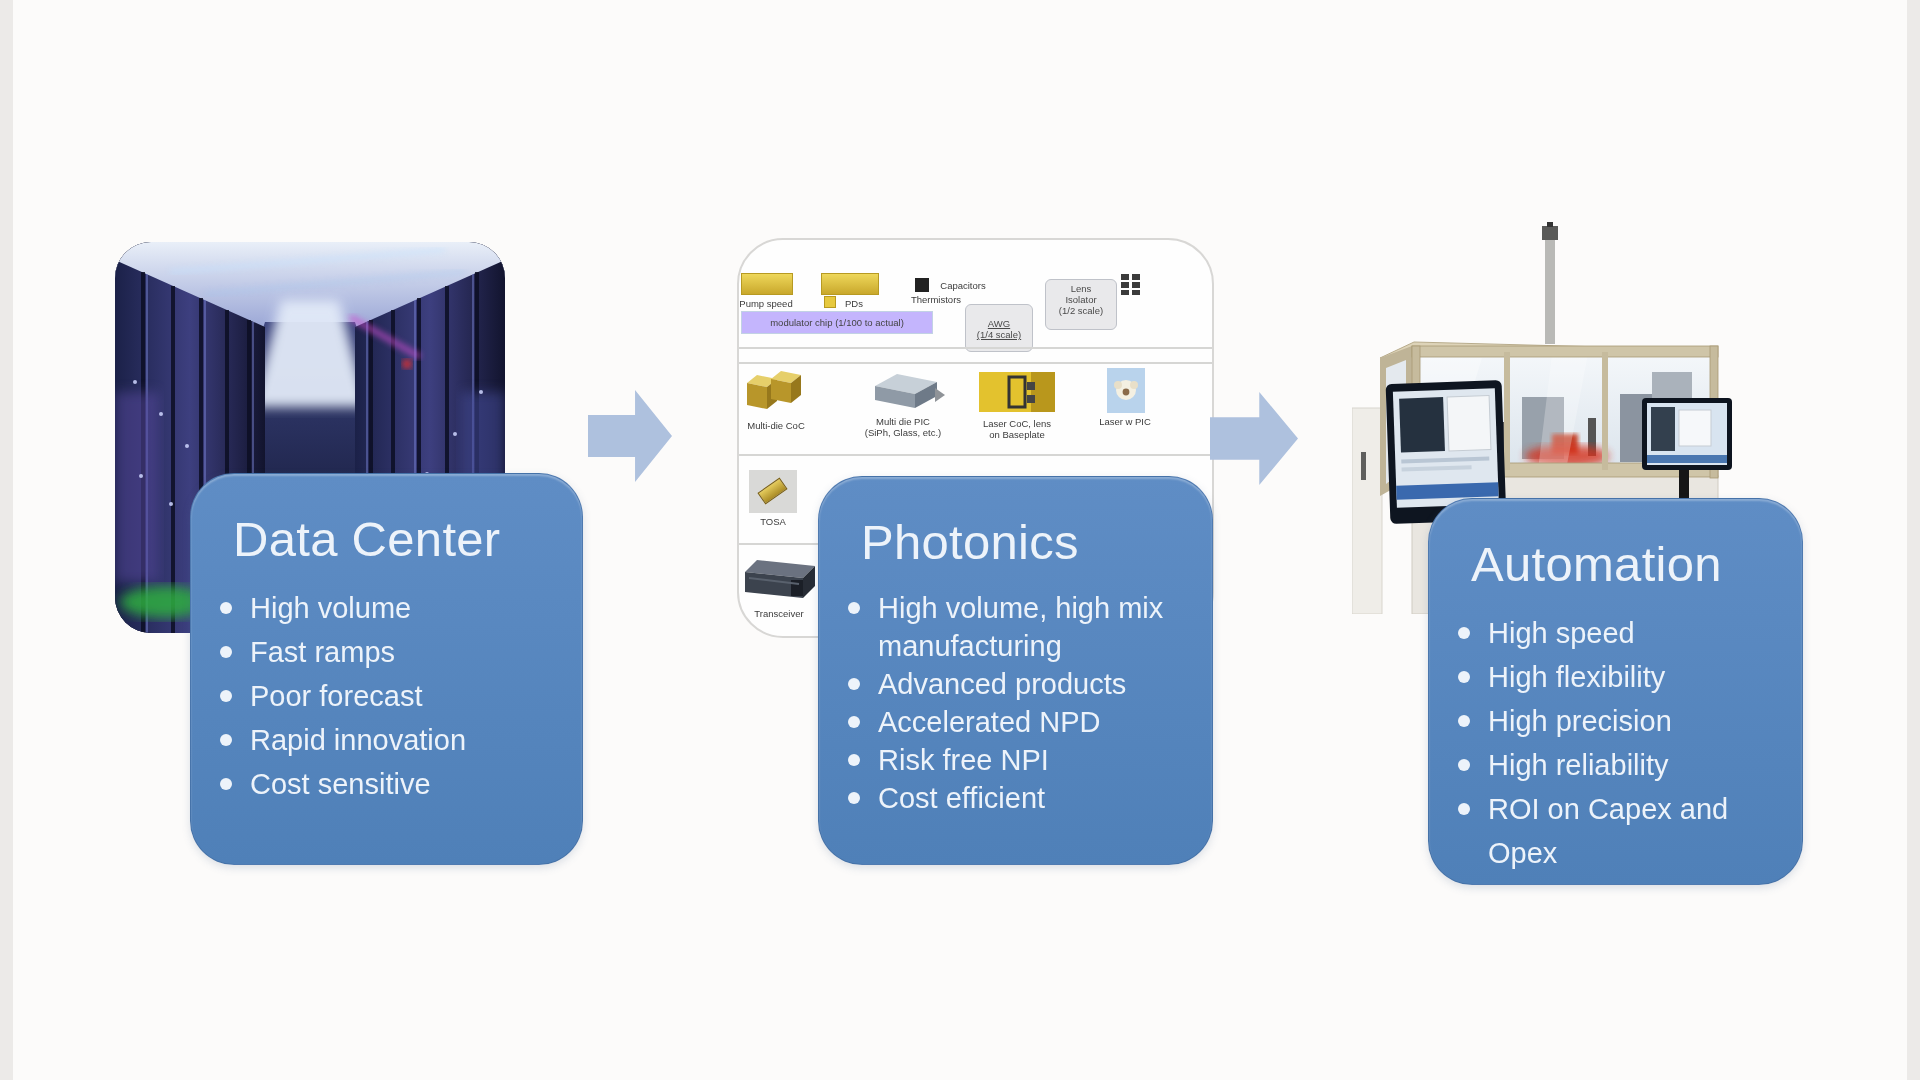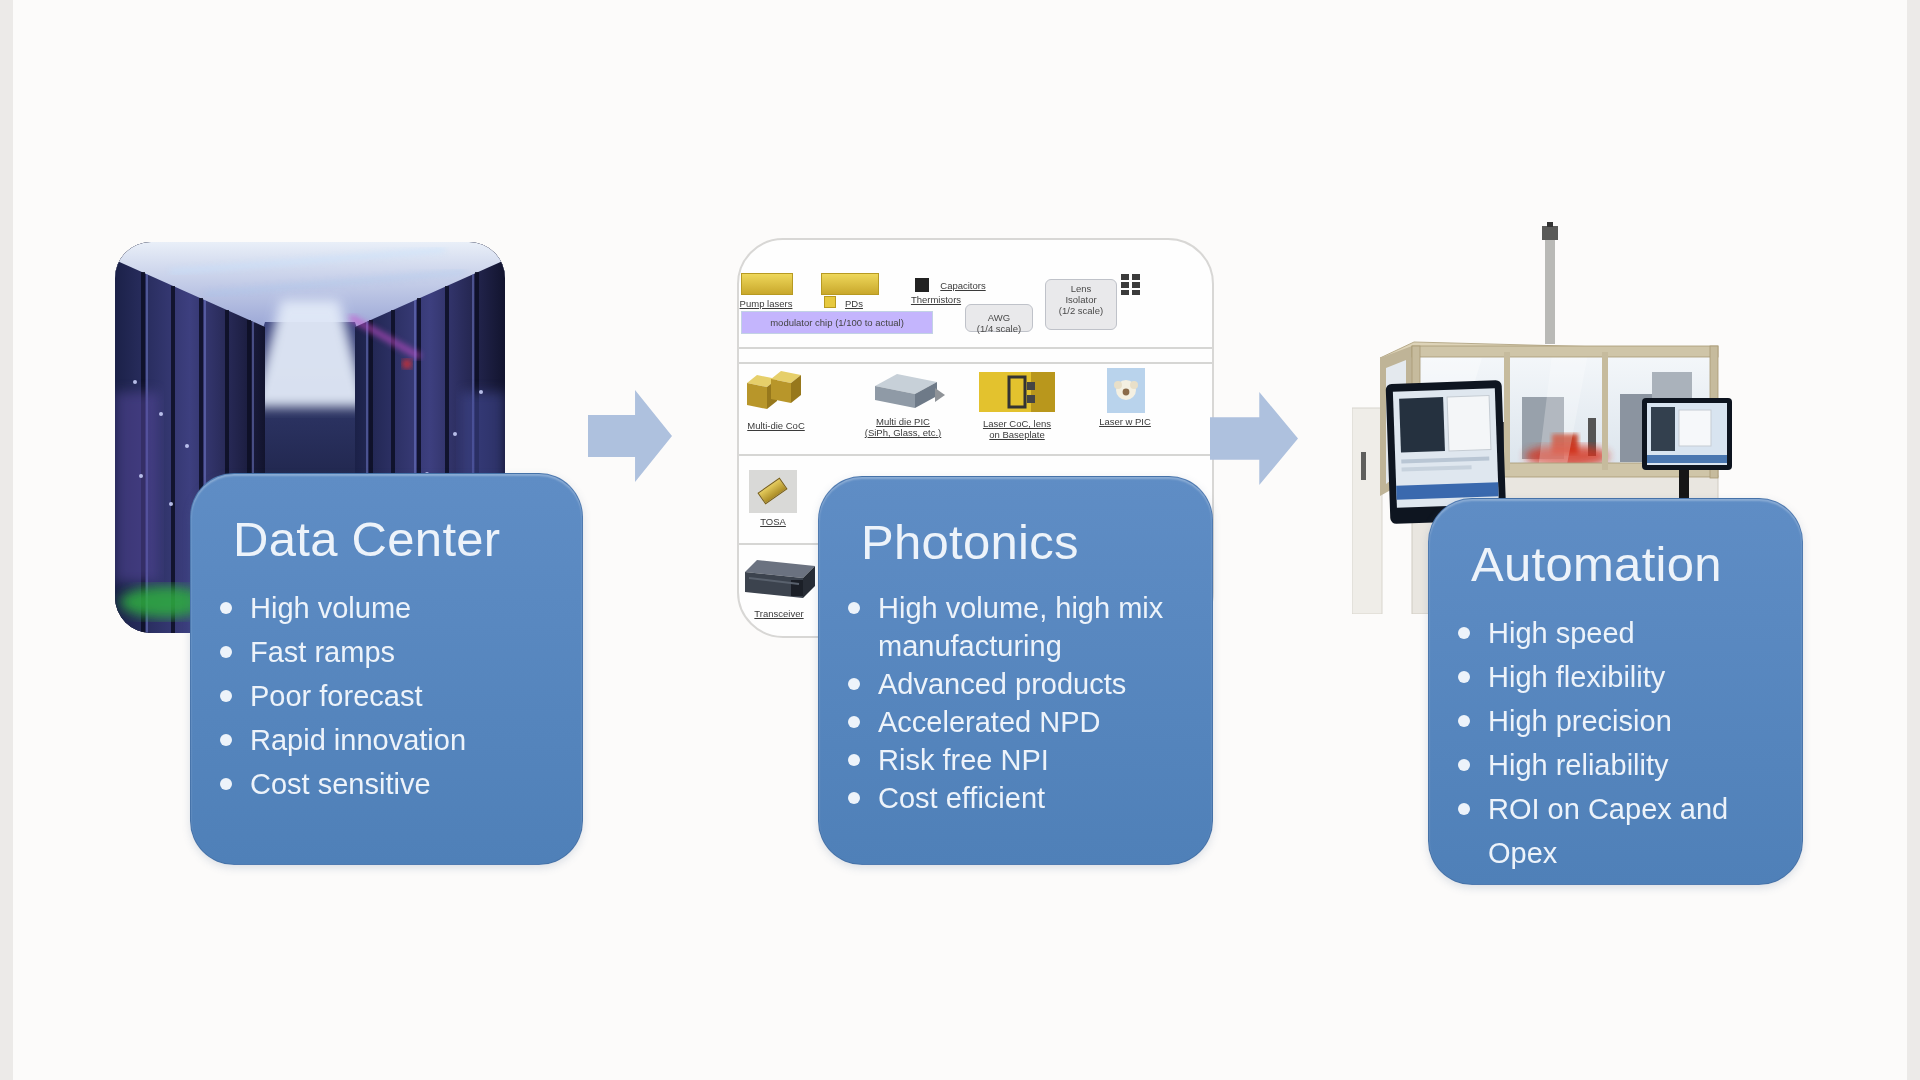--- a/index.html
+++ b/index.html
@@ -32,30 +32,30 @@
   #arrow-2{left:1210px;top:390px;width:88px;height:97px;}
 
   
   .photo{position:absolute;z-index:1;left:115px;top:242px;width:390px;height:391px;
          border-radius:36px;overflow:hidden;background:#171c3a;}
 
   
   .panel{position:absolute;z-index:1;left:737px;top:238px;width:477px;height:400px;
          background:#fefefe;border:2px solid #d8d7d5;border-radius:46px;box-sizing:border-box;}
   .panel *{position:absolute;box-sizing:border-box;}
-  .plbl{font-size:9.5px;line-height:11px;color:#3b3b3b;text-align:center;white-space:nowrap;text-decoration:underline;}
+  .plbl{font-size:9.5px;line-height:11px;color:#3b3b3b;text-align:center;white-space:nowrap;}
   .plbl.wrap{white-space:normal;}
   .ybar{height:22px;background:linear-gradient(#eed75a,#c9a82c);border:1px solid #b79a22;}
   #ybar-1{left:2px;top:33px;width:52px;}
   #ybar-2{left:82px;top:33px;width:58px;}
   .ysq{left:85px;top:56px;width:12px;height:12px;background:#e7c93f;border:1px solid #b89a20;}
   .bsq{left:176px;top:38px;width:14px;height:14px;background:#222;}
   .gbox{background:#e9e9eb;border:1px solid #bfc2c9;border-radius:6px;color:#4a4a4a;
         font-size:9.5px;line-height:11px;text-align:center;padding-top:3px;}
-  #gbox-awg{left:226px;top:64px;width:68px;height:28px;padding-top:7px;}
+  #gbox-awg{left:226px;top:64px;width:68px;height:48px;padding-top:13px;text-decoration:underline;}
   #gbox-lens{left:306px;top:39px;width:72px;height:51px;}
   .bluestrip{left:2px;top:71px;width:192px;height:23px;background:#c4b5fd;border:1px solid #c2d2e4;
              font-size:9.5px;line-height:21px;text-align:center;color:#444;}
   .sep{left:0;width:100%;height:2px;background:#d6d6d4;}
   .minitri{left:196px;top:148px;width:0;height:0;border-left:10px solid #8f9398;
            border-top:7px solid transparent;border-bottom:7px solid transparent;}
   .tosa-tile{left:10px;top:230px;width:48px;height:43px;background:#d9d9d7;}
   .tosa-chip{left:10px;top:14px;width:27px;height:14px;transform:rotate(-35deg);
              background:linear-gradient(#e6cd5e,#a98a24);border:1px solid #7a5f14;}
 
@@ -151,21 +151,21 @@
           <circle cx="312" cy="232" r="2"></circle>
         <circle cx="364" cy="262" r="2"></circle>
           <circle cx="330" cy="300" r="2"></circle>
       </g>
     </svg>
   </div>
 
   <div class="panel">
     <div class="ybar" id="ybar-1"></div>
     <div class="ybar" id="ybar-2"></div>
-    <div class="plbl" style="left:-4px;top:58px;width:62px;">Pump lasers</div>
+    <div class="plbl" style="left:-4px;top:58px;width:62px;">Pump speed</div>
     <div class="ysq"></div>
     <div class="plbl" style="left:101px;top:58px;width:28px;">PDs</div>
     <div class="bsq"></div>
     <div class="plbl" style="left:194px;top:40px;width:60px;">Capacitors</div>
     <div class="plbl" style="left:164px;top:54px;width:66px;">Thermistors</div>
     <div class="gbox" id="gbox-awg">
       <span style="position:static;display:block;">AWG</span>
       <span style="position:static;display:block;">(1/4 scale)</span>
     </div>
     <div class="gbox" id="gbox-lens">

